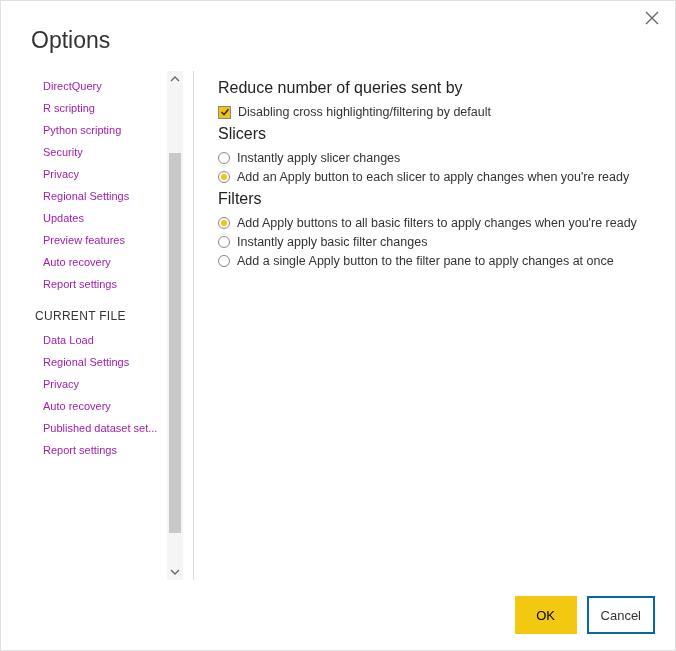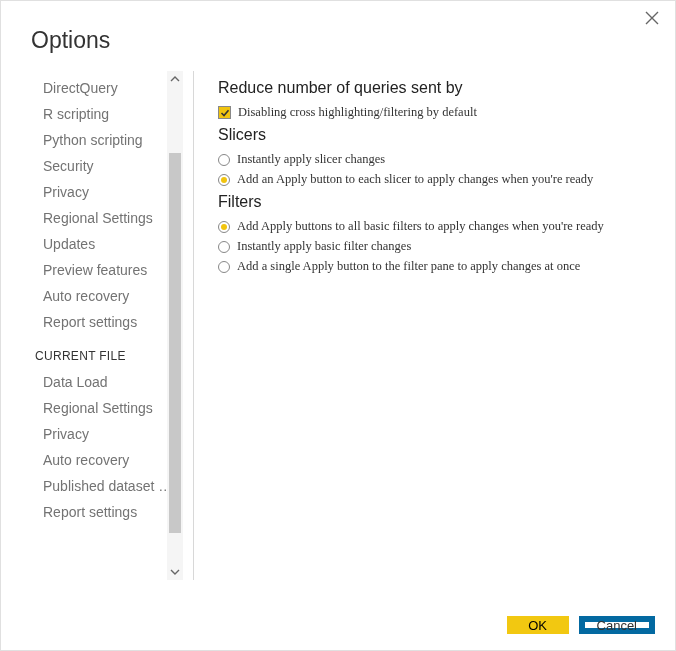--- a/index.html
+++ b/index.html
@@ -43,22 +43,22 @@
       width: 152px;
       overflow-y: auto;
       border-right: none;
       padding-right: 0;
       position: relative;
     }
     .sidebar-inner {
       padding-top: 4px;
     }
     .nav-item {
-      font-size: 14px;
-      color: #737373;
+      font-size: 11px;
+      color: #a21caf;
       padding: 5px 6px 5px 12px;
       cursor: pointer;
       white-space: nowrap;
       overflow: hidden;
       text-overflow: ellipsis;
     }
     .nav-item.selected {
       outline: 2px solid #d93030;
       outline-offset: -1px;
     }
@@ -114,21 +114,20 @@
     }
     .group-title.top { margin-top: 2px; }
     .chk-row, .rad-row {
       display: flex;
       align-items: center;
       gap: 7px;
       margin-bottom: 5px;
       font-size: 12.5px;
       color: #333;
       cursor: pointer;
-      font-family: Liberation Serif, serif;
     }
     .chk {
       width: 13px; height: 13px;
       border: 1px solid #888;
       background: #f1c40f;
       display: flex;
       align-items: center;
       justify-content: center;
       flex-shrink: 0;
     }
@@ -151,23 +150,23 @@
     }
     .footer {
       position: absolute;
       bottom: 16px;
       right: 20px;
       display: flex;
       gap: 10px;
     }
     .btn {
       min-width: 62px;
-      height: 18px;
+      height: 38px;
       font-size: 13px;
-      border: 6px solid #0369a1;
+      border: 2px solid #0369a1;
       background: #fff;
       display: flex;
       align-items: center;
       justify-content: center;
       cursor: pointer;
       padding: 0 12px;
     }
     .btn.primary {
       background: #f2c811;
       border-color: #f2c811;

